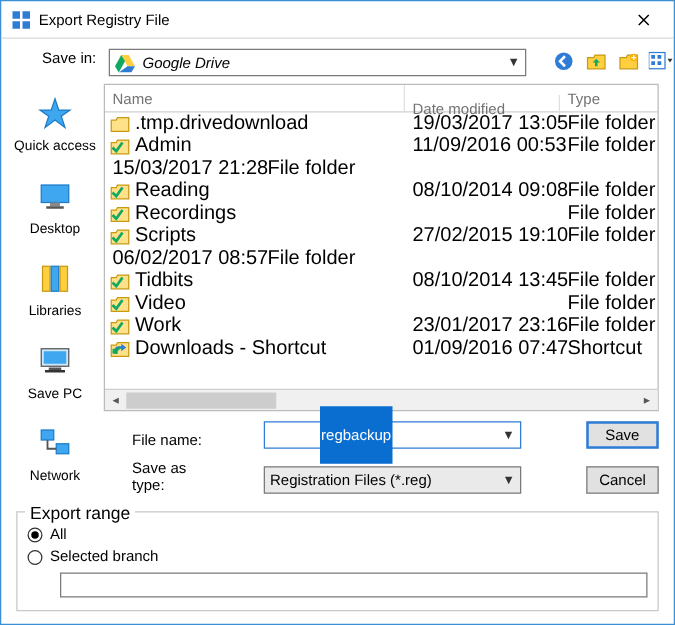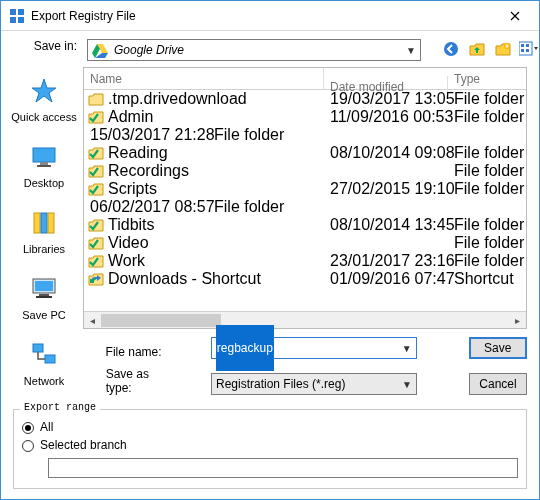--- a/index.html
+++ b/index.html
@@ -211,20 +211,21 @@
     position: relative;
   }
   .text-input {
     width: 262px;
     border-color: #2e7cd6;
   }
   .text-input .sel {
     background: #0a6ed1;
     color: #fff;
     padding: 16px 1px;
+    margin-left: 40px;
   }
   .combo {
     width: 262px;
     background: #eaeaea;
   }
   .combo .caret, .text-input .caret {
     position: absolute; right: 4px; font-size: 10px; color: #333;
   }
   .btn {
     width: 74px;
@@ -245,22 +246,21 @@
     margin: 0 12px 10px 12px;
     border: 1px solid #c8c8c8;
     padding: 6px 8px 10px 8px;
     position: relative;
   }
   .export-legend {
     position: absolute;
     top: -8px; left: 6px;
     background: #fff;
     padding: 0 4px;
-    font-size: 10px;
-    font-family: Liberation Mono, monospace;
+    font-size: 14px;
   }
   .radio-row {
     display: flex;
     align-items: flex-end;
     gap: 6px;
     margin: 4px 0;
     font-size: 12px;
   }
   .radio {
     width: 12px; height: 12px; border: 1px solid #333; border-radius: 50%;

